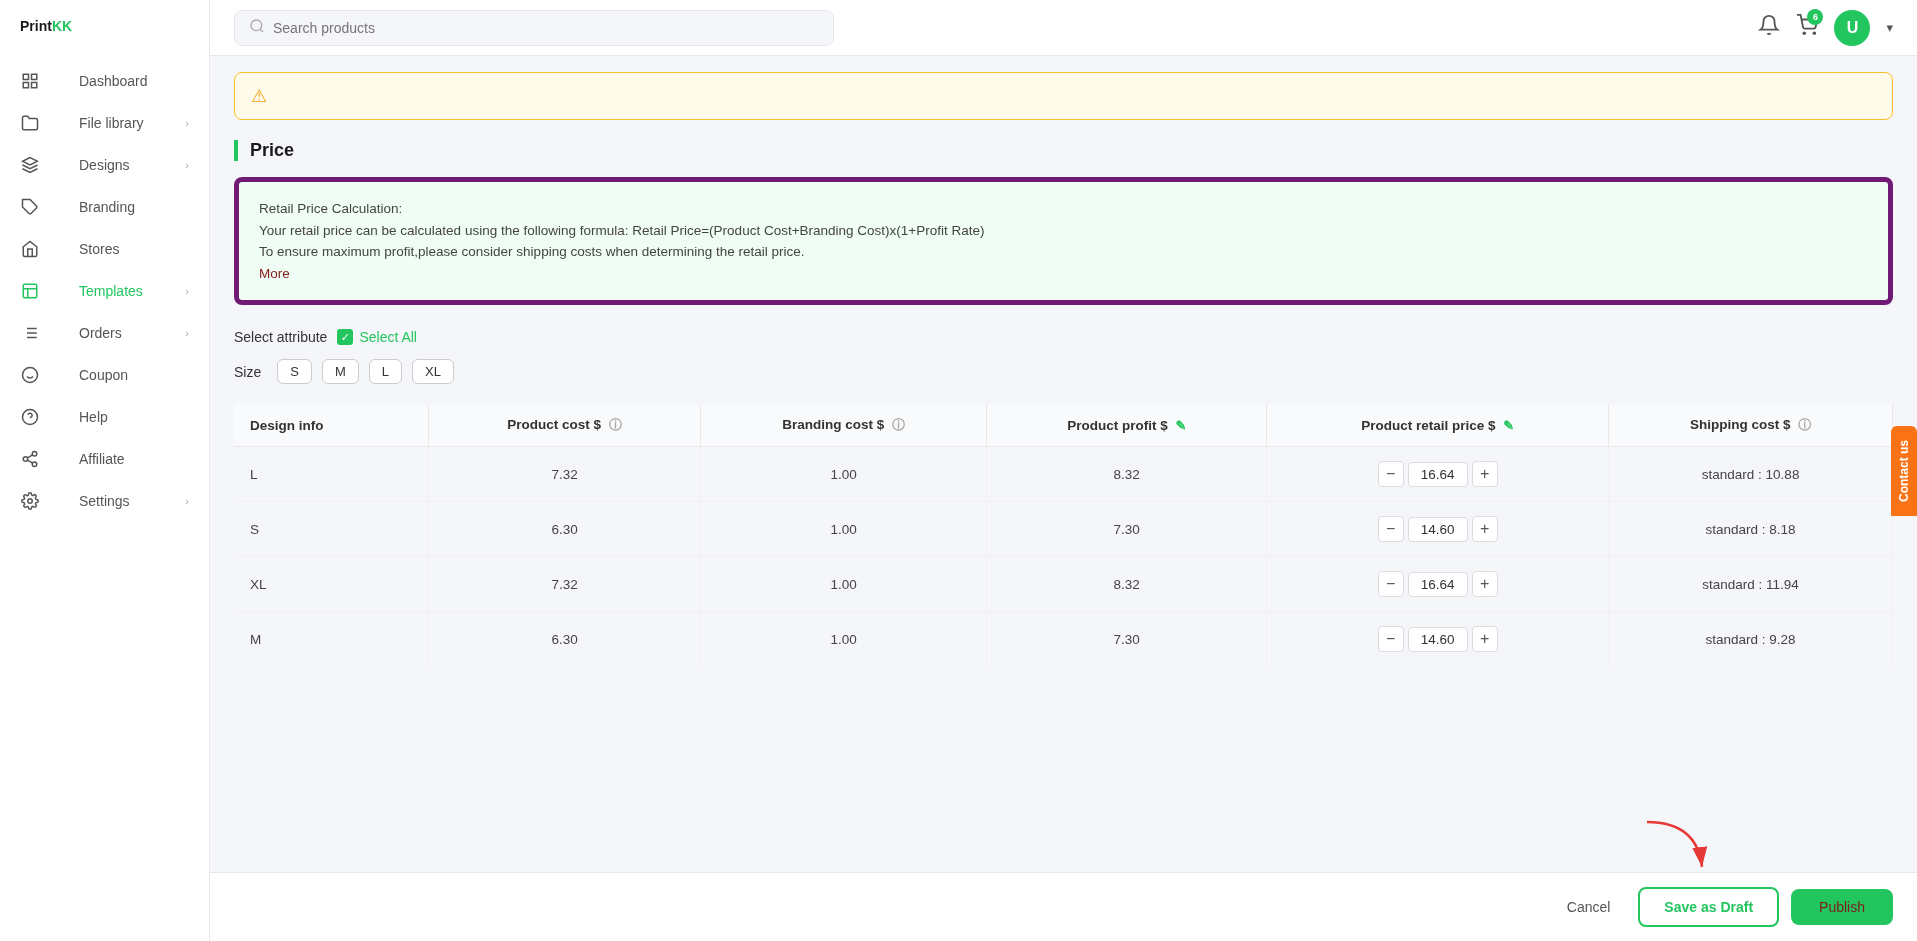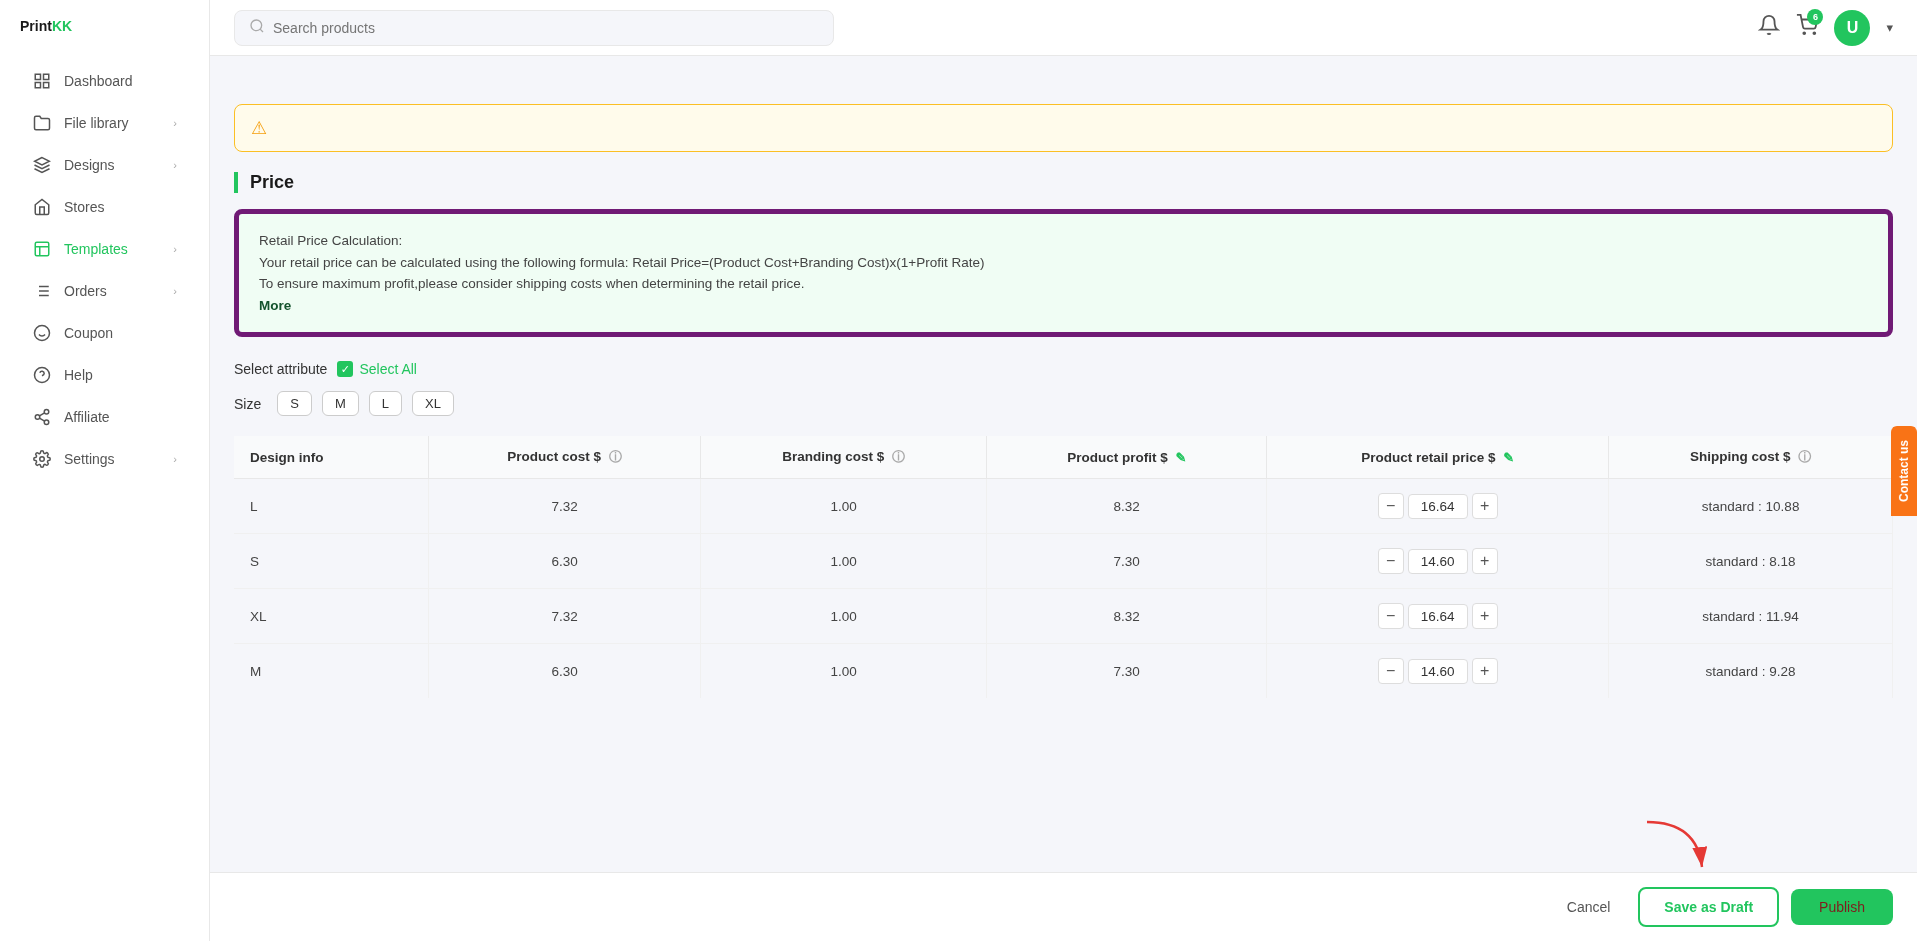--- a/index.html
+++ b/index.html
@@ -19,28 +19,29 @@
       padding: 18px 20px;
       font-size: 14px;
       font-weight: 700;
       color: #1a1a1a;
     }
     .sidebar-logo span { color: #22c55e; }
     .sidebar-nav { flex: 1; padding: 8px 0; }
     .sidebar-item {
       display: flex;
       align-items: center;
-      padding: 11px 32px;
+      padding: 11px 20px;
       cursor: pointer;
       color: #555;
       font-size: 14px;
       font-weight: 500;
       border-radius: 0;
       transition: background 0.15s;
       position: relative;
+      gap: 27px;
     }
     .sidebar-item.active { color: #22c55e; }
     .sidebar-item .icon { width: 20px; height: 20px; margin-right: 12px; display: flex; align-items: center; justify-content: center; flex-shrink: 0; }
     .sidebar-item .chevron { margin-left: auto; font-size: 11px; color: #aaa; }
     .sidebar-collapse-btn {
       position: absolute;
       right: -12px;
       top: 50%;
       transform: translateY(-50%);
       background: #fff;
@@ -56,21 +57,20 @@
       color: #888;
       z-index: 10;
     }
 
     
     .main {
       flex: 1;
       display: flex;
       flex-direction: column;
       overflow: hidden;
-      gap: 32px;
     }
 
     
     .header {
       background: #fff;
       border-bottom: 1px solid #e8e8e8;
       padding: 0 24px;
       height: 56px;
       display: flex;
       align-items: center;
@@ -155,21 +155,21 @@
     .info-box {
       background: #f0fdf4;
       border: 5px solid #701a75;
       border-radius: 8px;
       padding: 16px 20px;
       margin-bottom: 24px;
       font-size: 13.5px;
       color: #444;
       line-height: 1.6;
     }
-    .info-box .more-link { color: #14532d; font-weight: 700; cursor: pointer; text-decoration: none; }
+    .info-box .more-link { color: #7f1d1d; font-weight: 400; cursor: pointer; text-decoration: none; }
 
     
     .attribute-row {
       display: flex;
       gap: 10px;
       margin-bottom: 14px;
     }
     .attribute-label { font-size: 14px; color: #333; font-weight: 500; }
     .select-all-check {
       display: flex;
@@ -363,20 +363,29 @@
         <svg width="18" height="18" viewBox="0 0 24 24" fill="none" stroke="currentColor" stroke-width="2">
             <path d="M12 2L2 7l10 5 10-5-10-5z"></path>
             <path d="M2 17l10 5 10-5"></path>
             <path d="M2 12l10 5 10-5"></path>
           </svg>
       </span>
       <span>Designs</span>
       <span class="chevron">›</span>
     </div>
 
+    <div class="sidebar-item">
+      <span class="icon">
+        <svg width="18" height="18" viewBox="0 0 24 24" fill="none" stroke="currentColor" stroke-width="2">
+            <path d="M20.59 13.41l-7.17 7.17a2 2 0 0 1-2.83 0L2 12V2h10l8.59 8.59a2 2 0 0 1 0 2.82z"></path>
+            <line x1="7" y1="7" x2="7.01" y2="7"></line>
+          </svg>
+      </span>
+      <span>Branding</span>
+    </div>
 
     <div class="sidebar-item">
       <span class="icon">
         <svg width="18" height="18" viewBox="0 0 24 24" fill="none" stroke="currentColor" stroke-width="2">
             <path d="M3 9l9-7 9 7v11a2 2 0 0 1-2 2H5a2 2 0 0 1-2-2z"></path>
             <polyline points="9 22 9 12 15 12 15 22"></polyline>
           </svg>
       </span>
       <span>Stores</span>
     </div>

